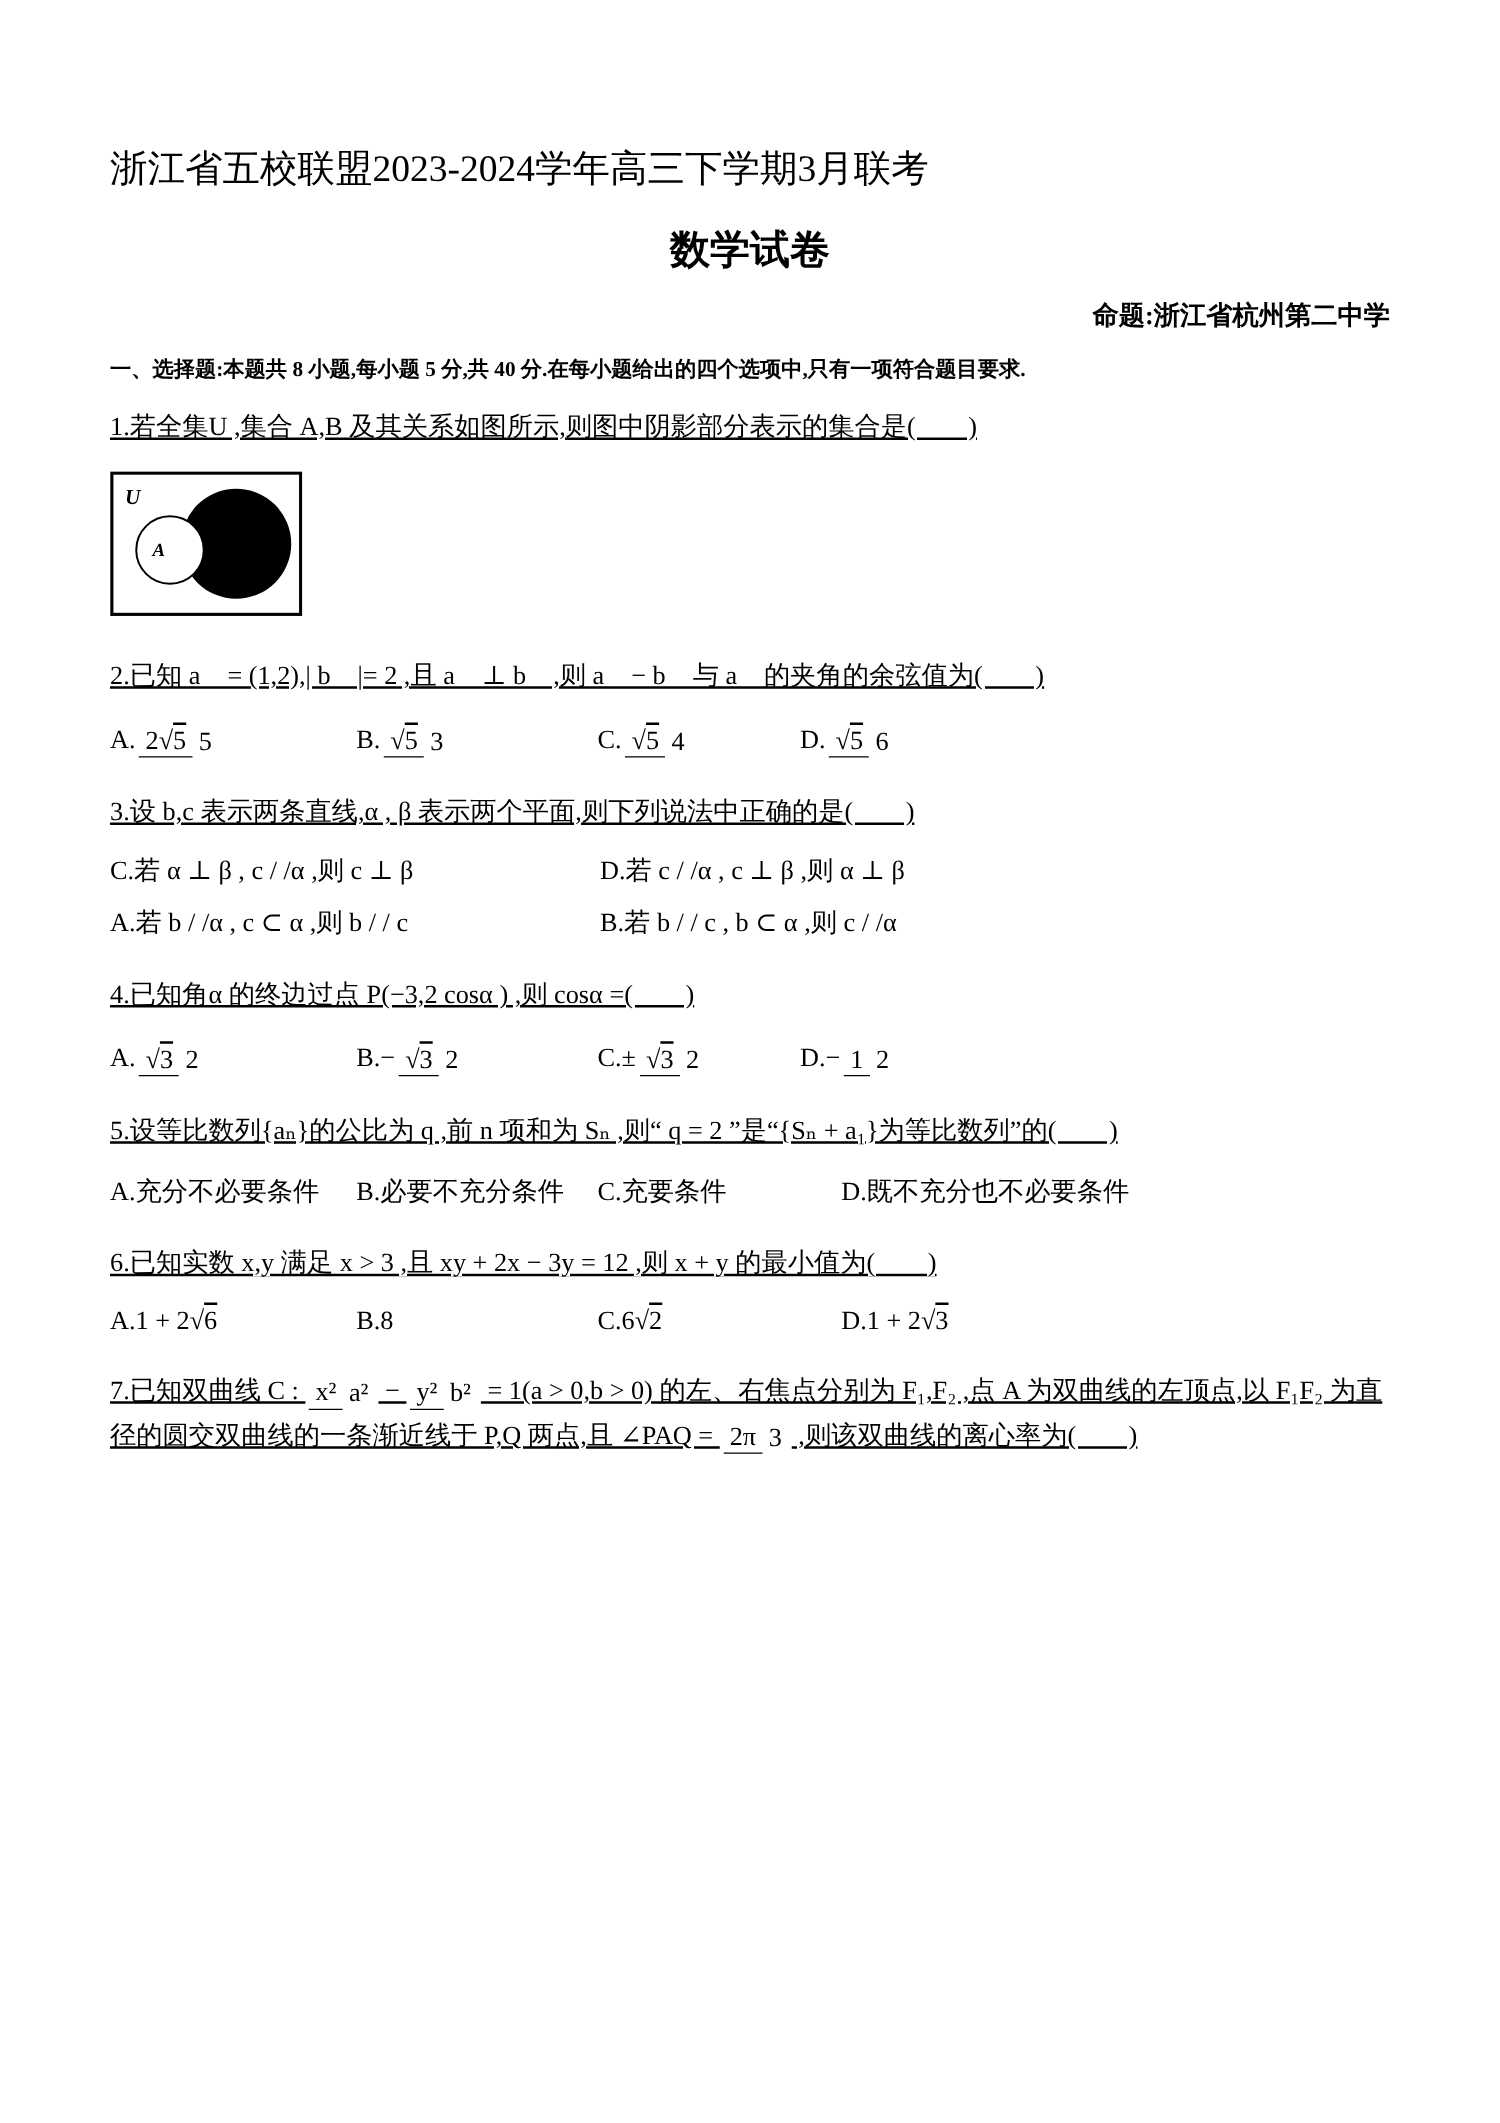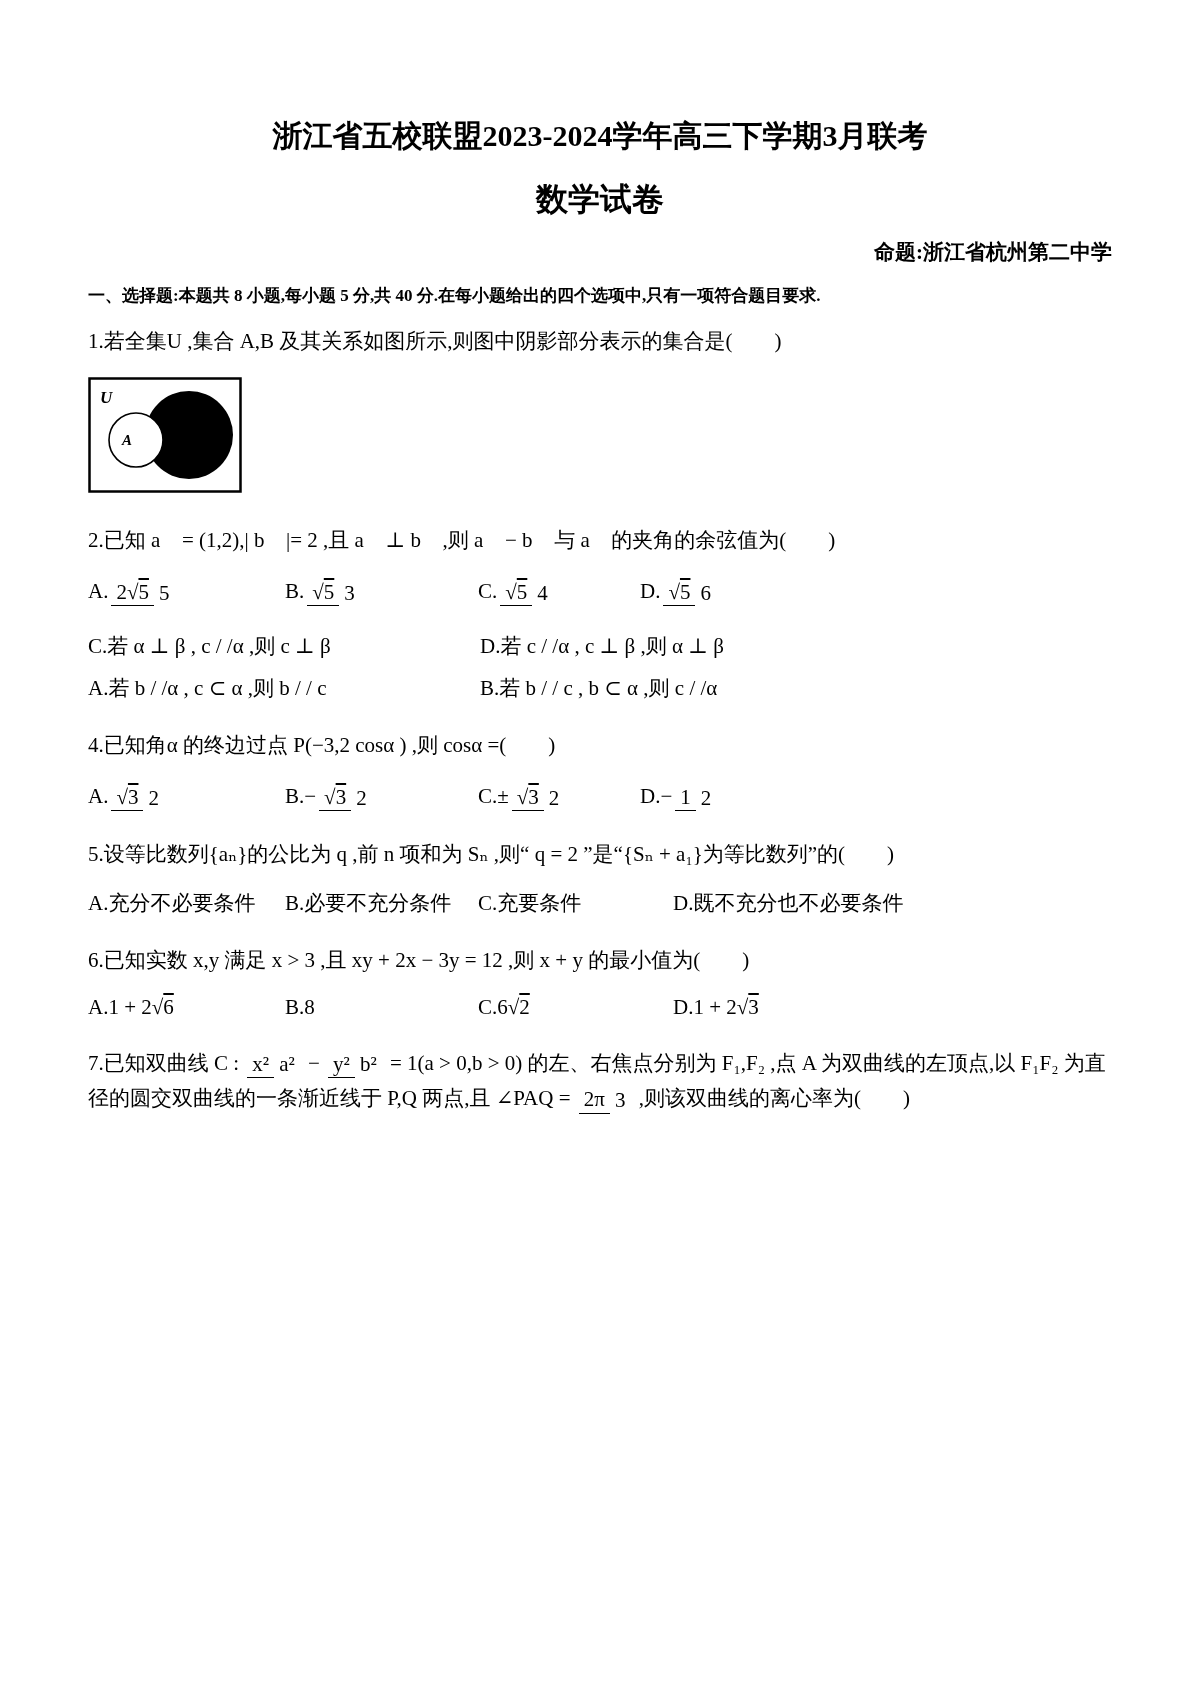--- a/index.html
+++ b/index.html
@@ -10,22 +10,22 @@
     margin:0 auto;
     background:#ffffff;
     color:#000;
     font-family:"Liberation Serif","DejaVu Serif",serif;
     font-size:21px;
     padding:118px 88px 40px 88px;
     overflow:hidden;
   }
   .title{
     font-size:30px;
-    font-weight:700;
-    text-align:center;
+    font-weight:400;
+    text-align:left;
     margin:0 0 26px 0;
     line-height:1.2;
   }
   .subtitle{
     font-size:32px;
     font-weight:700;
     text-align:center;
     margin:0 0 20px 0;
     line-height:1.2;
   }
@@ -35,21 +35,21 @@
     text-align:right;
     margin:0 0 16px 0;
   }
   .section-header{
     font-size:17px;
     font-weight:700;
     line-height:1.6;
     margin:0 0 14px 0;
   }
   .question{margin-bottom:26px;}
-  .stem{line-height:1.7;}
+  .stem{line-height:1.7;text-decoration:underline;}
   .opts{display:flex;align-items:center;margin-top:16px;}
   .opts.tall{margin-top:20px;margin-bottom:6px;}
   .opt{display:inline-block;white-space:nowrap;}
   .c197{width:197px;}
   .c193{width:193px;}
   .c162{width:162px;}
   .c195{width:195px;}
   .c392{width:392px;}
   .row2{margin-top:14px;}
   .venn{margin:18px 0 30px 0;display:block;}
@@ -105,20 +105,21 @@
             <span class="den">4</span>
           </span></span>
       <span class="opt">D.<span class="frac">
             <span class="num">√<span class="rad">5</span></span>
             <span class="den">6</span>
           </span></span>
     </div>
   </div>
 
   <div class="question">
+    <div class="stem">3.设 b,c 表示两条直线,α , β 表示两个平面,则下列说法中正确的是(　　)</div>
     <div class="opts row2">
       <span class="opt c392">C.若 α ⊥ β , c / /α ,则 c ⊥ β</span>
       <span class="opt">D.若 c / /α , c ⊥ β ,则 α ⊥ β</span>
     </div>
     <div class="opts row2">
       <span class="opt c392">A.若 b / /α , c ⊂ α ,则 b / / c</span>
       <span class="opt">B.若 b / / c , b ⊂ α ,则 c / /α</span>
     </div>
   </div>
 

